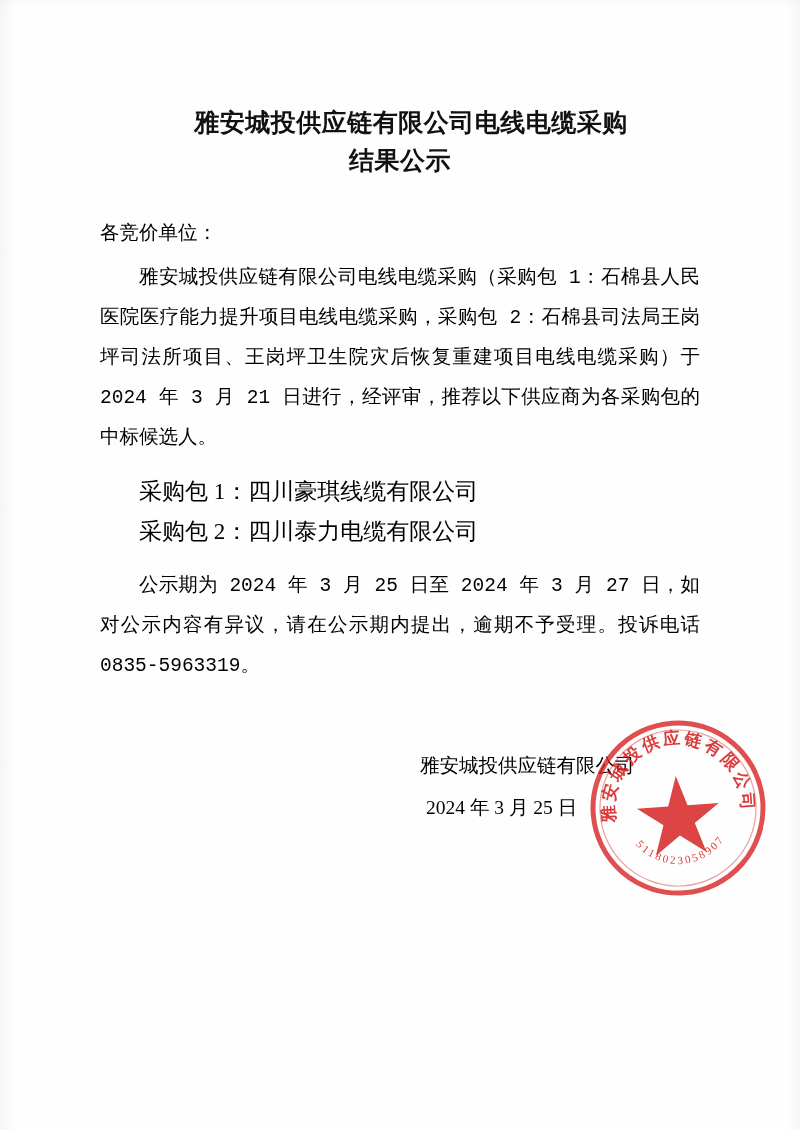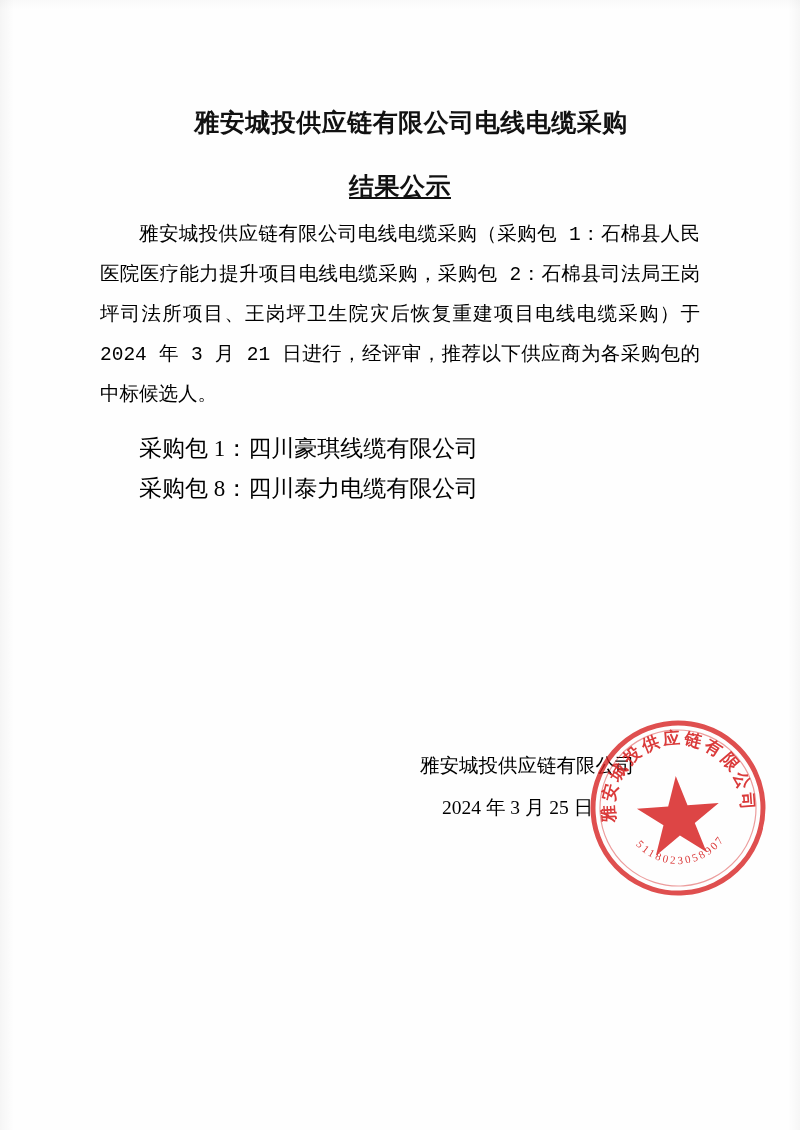--- a/index.html
+++ b/index.html
@@ -45,22 +45,20 @@
     text-align: center;
     letter-spacing: 0.5px;
     line-height: 1.5;
     color: #111;
   }
   .title-line1 {
     margin-top: 104px;
     margin-left: 22px;
   }
   .title-line2 {
-    margin-top: 26px;
-    text-decoration: underline;
   }
   .salutation {
     margin-top: 38px;
     margin-left: 0px;
     font-size: 19.5px;
     line-height: 1.6;
   }
   .para {
     font-size: 19.5px;
     line-height: 40px;
@@ -91,21 +89,21 @@
     width: 280px;
     font-size: 19.5px;
     line-height: 42px;
     text-align: left;
   }
   .sign-name {
     white-space: nowrap;
   }
   .sign-date {
     white-space: nowrap;
-    margin-left: 22px;
+    margin-left: 6px;
   }
   
   .seal {
     position: absolute;
     left: 488px;
     top: 718px;
     width: 180px;
     height: 180px;
     pointer-events: none;
   }
@@ -120,28 +118,30 @@
 </head>
 <body>
 
 <div class="page">
   <div class="doc">
 
     <div class="title title-line1">雅安城投供应链有限公司电线电缆采购</div>
 
     <div class="title title-line2">结果公示</div>
 
+    <div class="salutation">各竞价单位：</div>
 
     <div class="para indent">雅安城投供应链有限公司电线电缆采购（采购包 1：石棉县人民医院医疗能力提升项目电线电缆采购，采购包 2：石棉县司法局王岗坪司法所项目、王岗坪卫生院灾后恢复重建项目电线电缆采购）于 2024 年 3 月 21 日进行，经评审，推荐以下供应商为各采购包的中标候选人。</div>
 
     <div class="pkg-block">
       <div class="pkg-line">采购包 1：四川豪琪线缆有限公司</div>
-      <div class="pkg-line">采购包 8：四川泰力电缆有限公司</div>
+      <div class="pkg-line">采购包 2：四川泰力电缆有限公司</div>
     </div>
 
+    <div class="para indent notice">公示期为 2024 年 3 月 25 日至 2024 年 3 月 27 日，如对公示内容有异议，请在公示期内提出，逾期不予受理。投诉电话 0835-5963319。</div>
 
     <div class="sign-block">
       <div class="sign-name">雅安城投供应链有限公司</div>
       <div class="sign-date">2024 年 3 月 25 日</div>
     </div>
 
     <div class="seal">
       <div class="seal-wrap">
         <svg width="180" height="180" viewBox="0 0 180 180" xmlns="http://www.w3.org/2000/svg">
           <defs>

